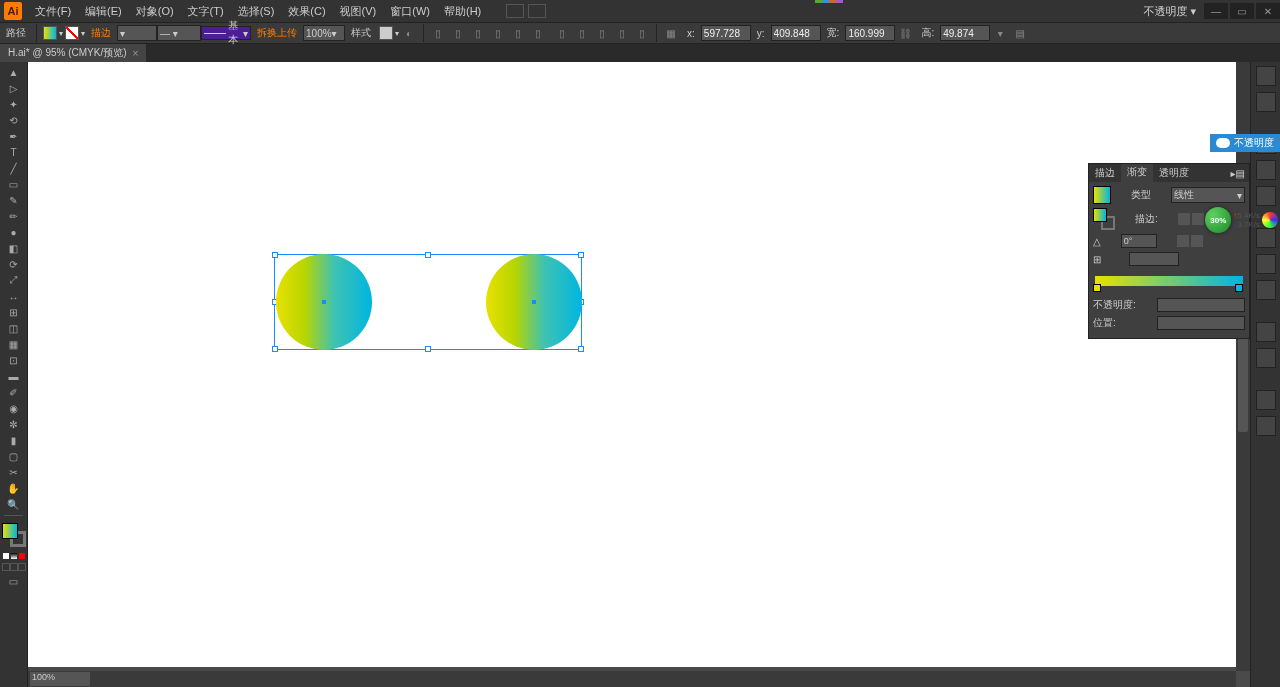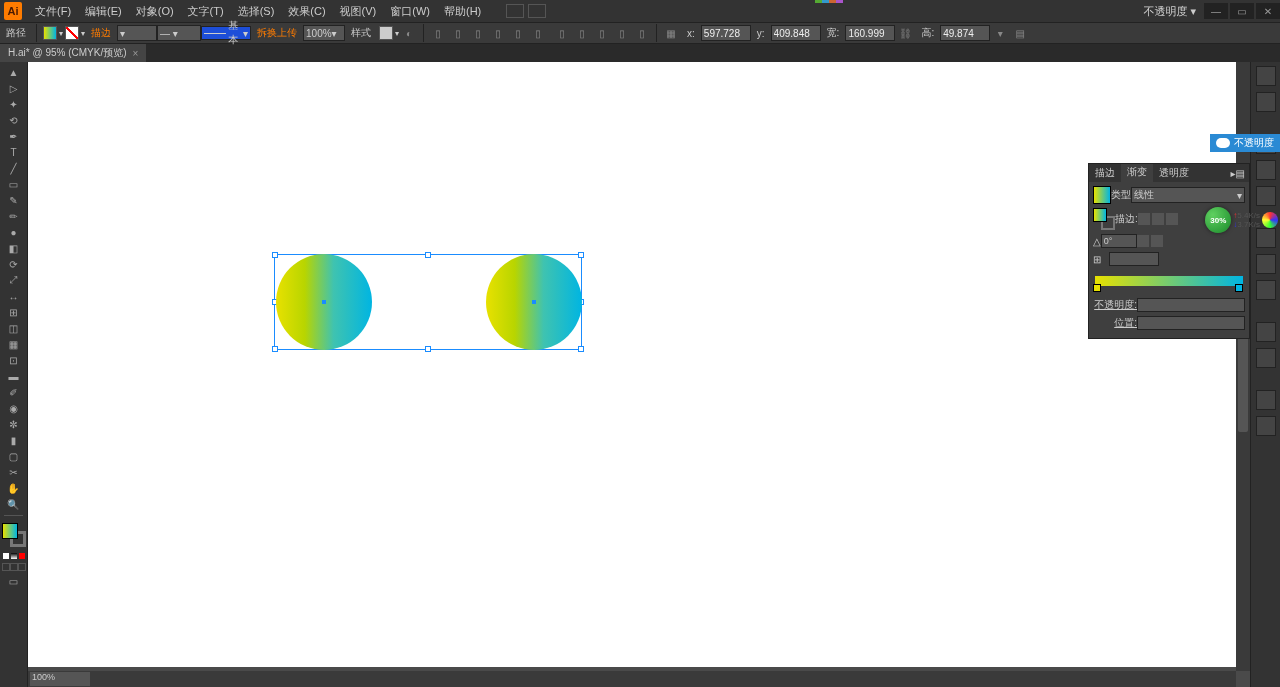--- a/index.html
+++ b/index.html
@@ -17,21 +17,21 @@
 
 
 .controlbar { height: 22px; background: #3a3a3a; display: flex; align-items: center; color: #ccc; font-size: 10px; border-top: 1px solid #222; border-bottom: 1px solid #222; }
 .controlbar .lbl { padding: 0 6px; }
 .controlbar .swatch { width: 14px; height: 14px; border: 1px solid #555; margin: 0 2px; }
 .controlbar .ipt { background: #555; color: #eee; border: 1px solid #222; height: 16px; font-size: 10px; width: 50px; padding: 0 2px; }
 .controlbar .sep { width: 1px; height: 18px; background: #222; margin: 0 4px; }
 .controlbar .ico { width: 16px; height: 16px; display: flex; align-items: center; justify-content: center; color: #888; margin: 0 2px; cursor: pointer; }
 .controlbar .accent { color: #ff7c00; }
 .controlbar .dropdown { background: #555; height: 16px; min-width: 40px; border: 1px solid #222; display: flex; align-items: center; padding: 0 2px; font-size: 10px; }
-.controlbar .dash { width: 50px; height: 14px; background: #1d4ed8; border: 1px solid #222; display: flex; align-items: center; padding: 0 2px; }
+.controlbar .dash { width: 50px; height: 14px; background: #4c1d95; border: 1px solid #222; display: flex; align-items: center; padding: 0 2px; }
 .controlbar .dash-prev { width: 30px; height: 1px; background: #ccc; margin-right: 2px; }
 
 
 .doctab-row { height: 18px; background: #2a2a2a; display: flex; align-items: center; }
 .doctab { background: #444; color: #ccc; font-size: 10px; padding: 2px 8px; display: flex; align-items: center; gap: 6px; }
 .doctab .x { color: #999; cursor: pointer; }
 
 
 .workspace { position: absolute; top: 62px; left: 0; right: 0; bottom: 0; display: flex; }
 
@@ -64,30 +64,30 @@
 .dock-strip .dicon { width: 20px; height: 20px; background: #444; border: 1px solid #222; cursor: pointer; }
 .dock-strip .gap { height: 10px; }
 
 
 .panel-float { position: absolute; top: 163px; right: 30px; width: 162px; background: #3f3f3f; border: 1px solid #222; color: #ccc; font-size: 10px; }
 .panel-float .tabs { display: flex; background: #333; height: 18px; align-items: center; }
 .panel-float .tabs .tab { padding: 0 6px; height: 18px; line-height: 18px; cursor: pointer; }
 .panel-float .tabs .tab.active { background: #3f3f3f; font-family: Liberation Mono, monospace; }
 .panel-float .tabs .menu { margin-left: auto; padding: 0 4px; }
 .panel-float .body { padding: 4px; }
-.panel-float .row { display: flex; align-items: center; margin-bottom: 4px; gap: 0; }
+.panel-float .row { display: flex; align-items: center; margin-bottom: 4px; gap: 20px; }
 .panel-float .grad-preview { width: 18px; height: 18px; background: linear-gradient(90deg,#e8e100,#00b5e2); border: 1px solid #000; }
 .panel-float .type-dd { flex: 1; background: #555; height: 16px; border: 1px solid #222; padding: 0 2px; display: flex; align-items: center; justify-content: space-between; }
 .panel-float .mini-ipt { background: #555; border: 1px solid #222; height: 14px; width: 36px; color: #ccc; font-size: 9px; padding: 0 2px; }
 .panel-float .gslider { height: 20px; position: relative; margin: 6px 0; }
 .panel-float .gtrack { position: absolute; left: 2px; right: 2px; top: 4px; height: 10px; background: linear-gradient(90deg,#e8e100,#00b5e2); }
 .panel-float .gstop { position: absolute; width: 8px; height: 8px; bottom: 0; transform: translateX(-50%); }
 .panel-float .gstop.yellow { background: #e8e100; border: 1px solid #000; }
 .panel-float .gstop.blue { background: #00b5e2; border: 1px solid #000; }
-.panel-float .lbl-sm { width: 44px; text-align: right; text-decoration: underline; }
+.panel-float .lbl-sm { width: 44px; text-align: left; }
 .panel-float .ctl-dd { background: #555; height: 14px; flex: 1; border: 1px solid #222; }
 .panel-float .fillstroke-pair { width: 22px; height: 22px; position: relative; }
 .panel-float .fs-a { position: absolute; width: 14px; height: 14px; background: linear-gradient(90deg,#e8e100,#00b5e2); border: 1px solid #000; }
 .panel-float .fs-b { position: absolute; width: 14px; height: 14px; border: 2px solid #777; right: 0; bottom: 0; }
 .panel-float .icorow { display: flex; gap: 2px; }
 .panel-float .icorow div { width: 12px; height: 12px; background: #555; }
 
 
 .net-widget { position: absolute; top: 207px; right: 2px; display: flex; align-items: center; gap: 2px; z-index: 100; }
 .net-bubble { width: 26px; height: 26px; border-radius: 50%; background: radial-gradient(circle at 30% 30%, #5fd060, #1a8a2a); display: flex; align-items: center; justify-content: center; color: #fff; font-size: 8px; font-weight: bold; box-shadow: 0 0 4px rgba(0,0,0,.5); }

